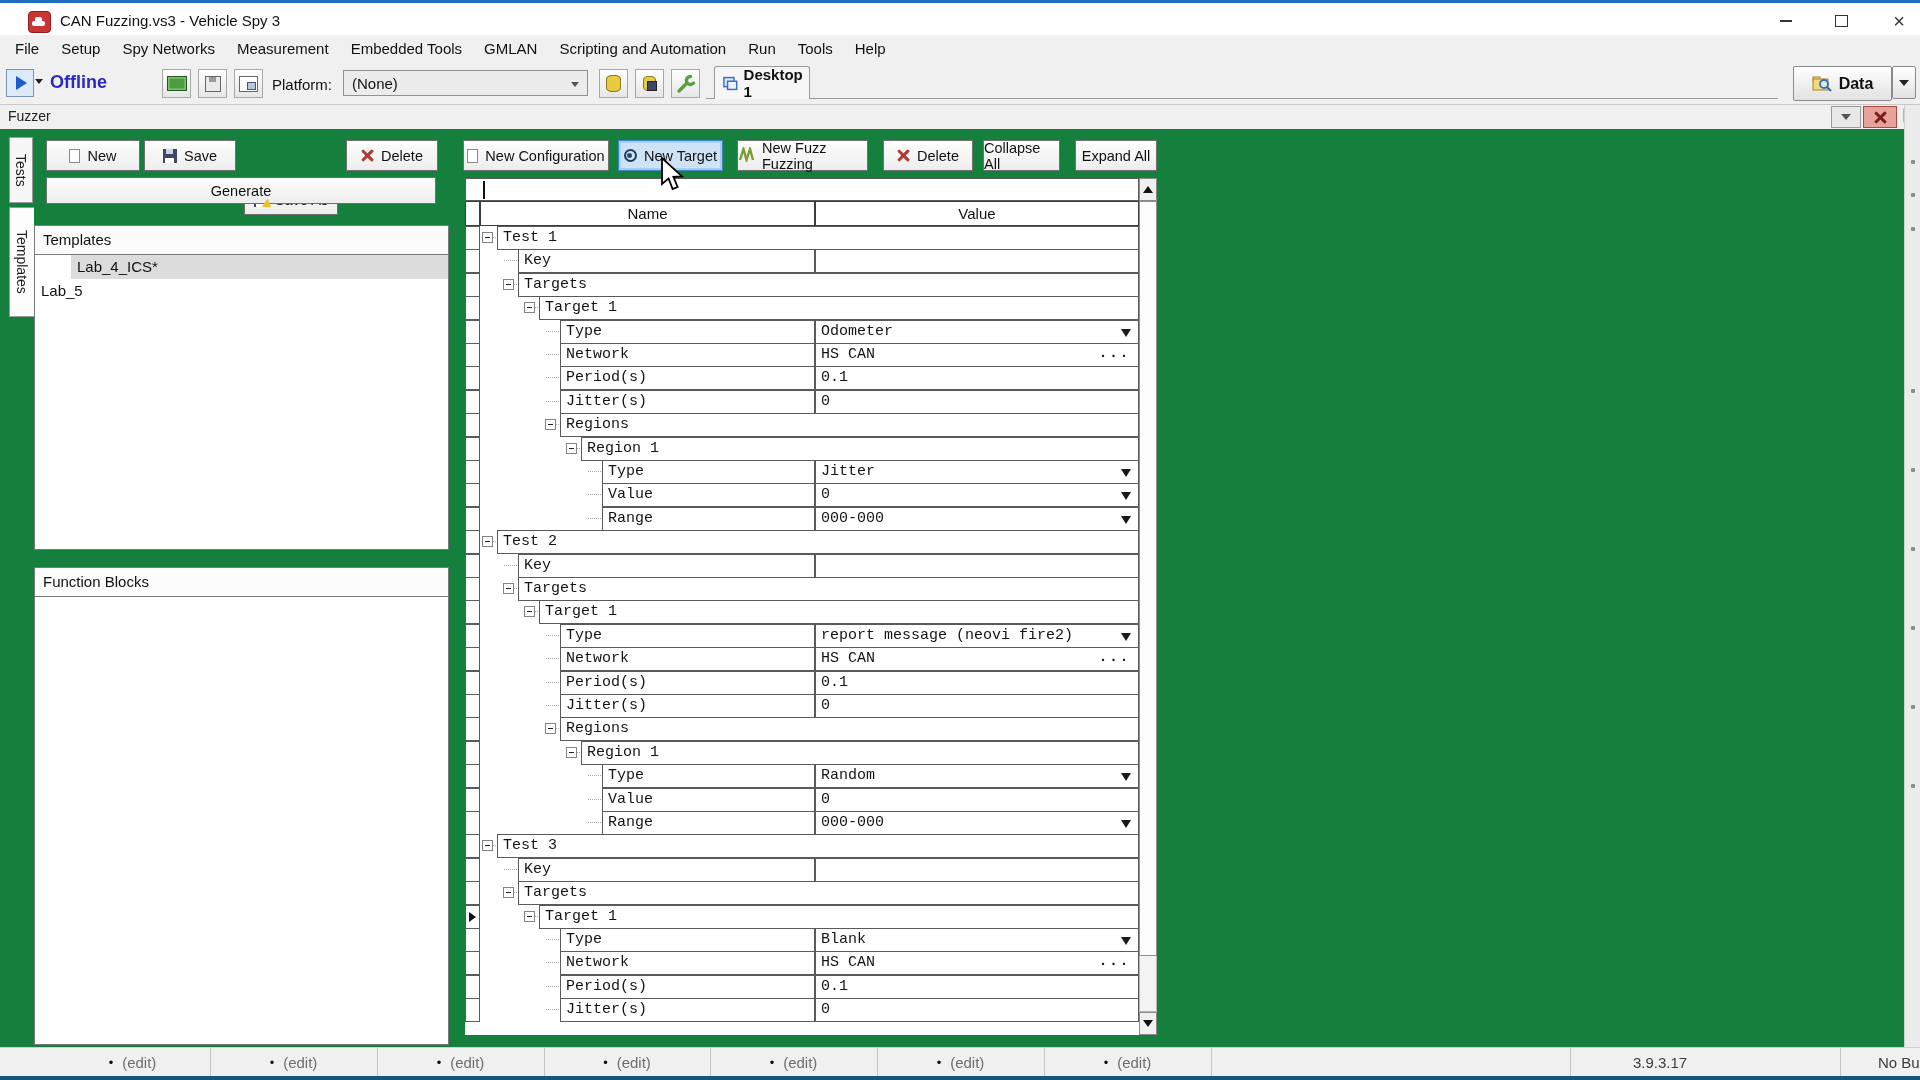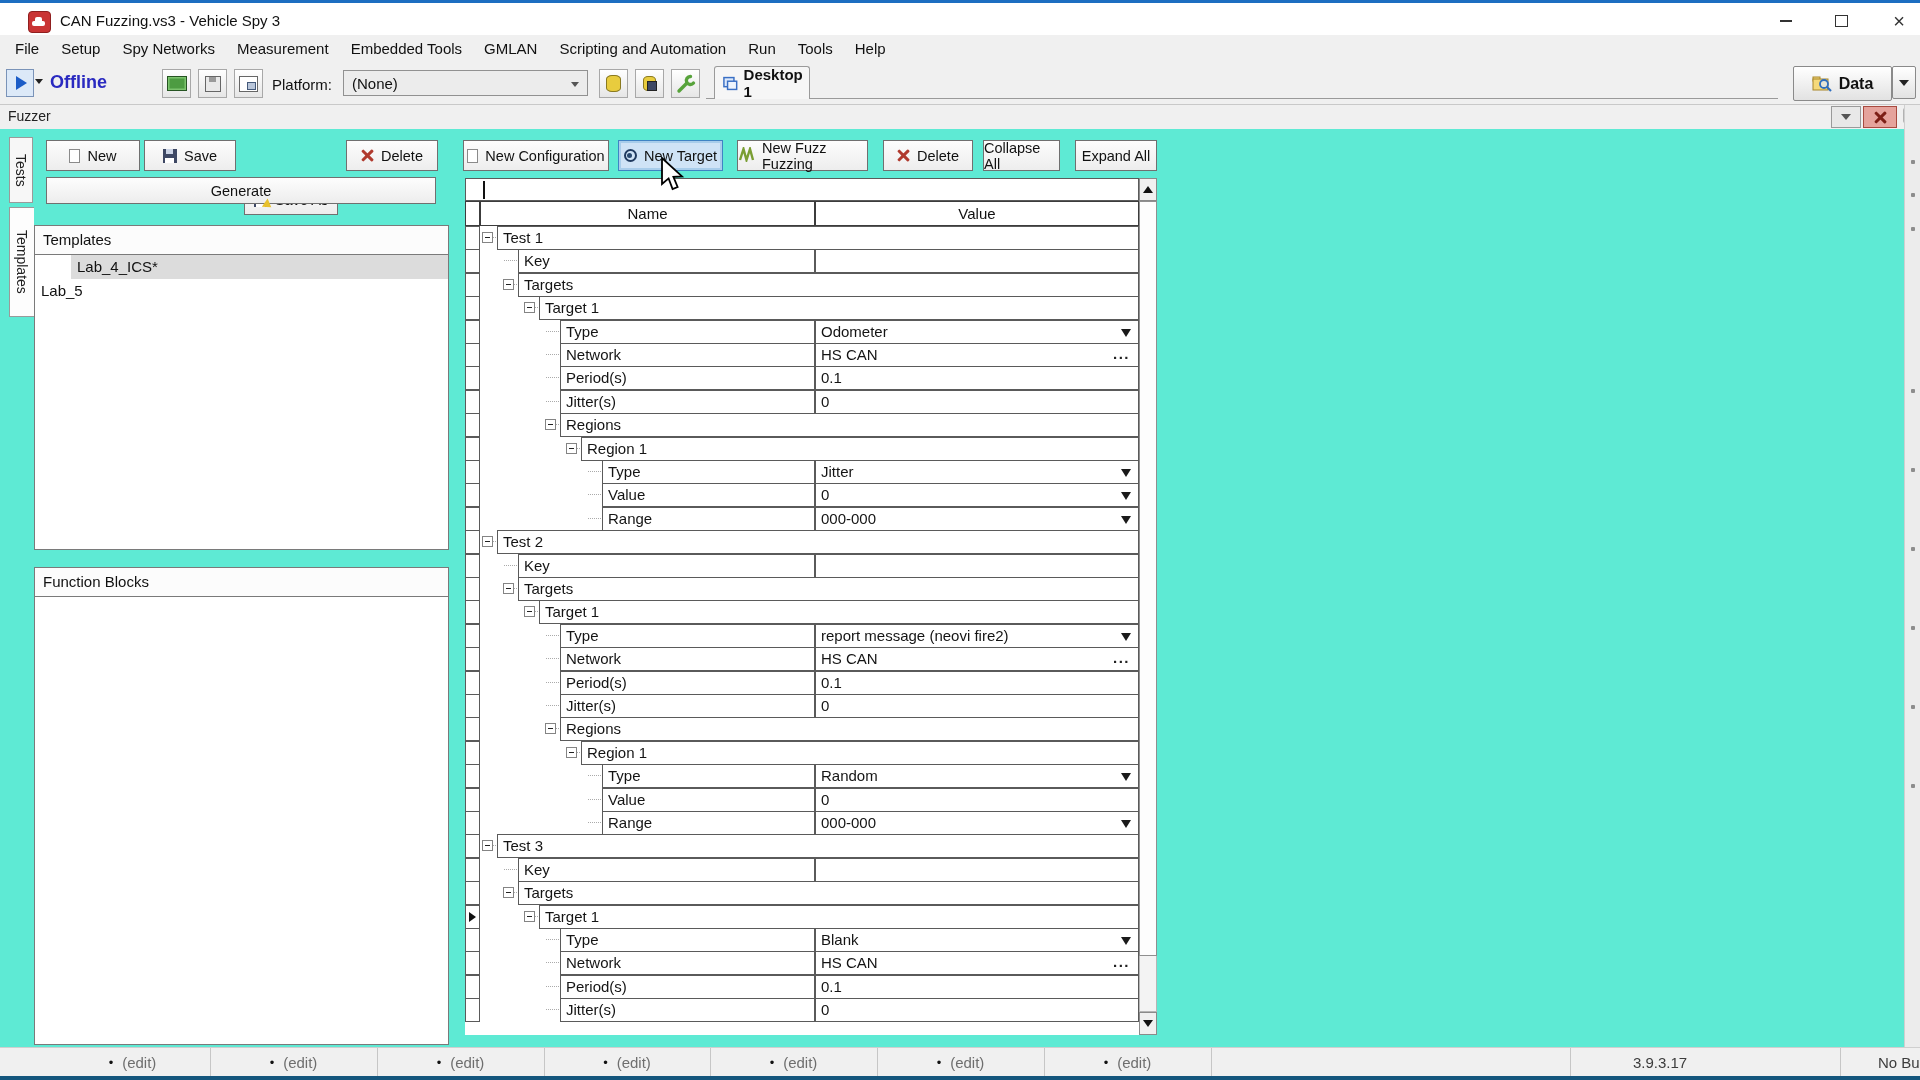--- a/index.html
+++ b/index.html
@@ -1,16 +1,16 @@
 <!DOCTYPE html>
 <html><head>
 <meta charset="utf-8">
 <style>
   html,body{margin:0;padding:0;background:#555;}
-  #root{position:relative;width:1920px;height:1080px;background:#5eead4;overflow:hidden;
+  #root{position:relative;width:1920px;height:1080px;background:#15803d;overflow:hidden;
         font-family:"Liberation Sans",sans-serif;color:#111;font-size:15px;}
 
   
   #titlebar{position:absolute;left:0;top:0;width:1920px;height:35px;background:#fff;border-top:3px solid #1d6ec1;box-sizing:border-box;}
   #appicon{position:absolute;left:28px;top:8px;width:21px;height:20px;background:#c93434;border:1px solid #8f1f1f;border-radius:4px;}
   #appicon .car{position:absolute;left:3px;top:9px;width:13px;height:5px;background:#fff;border-radius:2px;}
   #appicon .cab{position:absolute;left:6px;top:5px;width:7px;height:4px;background:#fff;border-radius:2px 2px 0 0;}
   #wintitle{position:absolute;left:60px;top:9px;font-size:15px;color:#111;}
   .winbtn{position:absolute;top:6px;width:34px;height:24px;display:flex;align-items:center;justify-content:center;color:#333;}
   #btn-min{left:1769px;} #btn-max{left:1824px;} #btn-close{left:1882px;font-size:20px;line-height:20px;}
@@ -88,21 +88,21 @@
   
   #table{position:absolute;left:465px;top:178px;width:692px;height:857px;background:#fff;}
   #strip{position:absolute;left:0;top:0;width:674px;height:23px;background:#fff;border:1px solid #5a5a5a;box-sizing:border-box;}
   #strip-caret{position:absolute;left:17px;top:2px;width:2px;height:18px;background:#111;}
   .sbtn{position:absolute;left:674px;width:18px;background:#f0f0f0;border:1px solid #8a8a8a;box-sizing:border-box;display:flex;align-items:center;justify-content:center;}
   .tri-up{width:0;height:0;border-bottom:7px solid #111;border-left:5px solid transparent;border-right:5px solid transparent;}
   .tri-down{width:0;height:0;border-top:7px solid #111;border-left:5px solid transparent;border-right:5px solid transparent;}
   #sb-track{position:absolute;left:674px;top:23px;width:18px;height:811px;background:#f3f3f3;border:1px solid #b5b5b5;box-sizing:border-box;}
   #sb-thumb{position:absolute;left:674px;top:23px;width:18px;height:755px;background:#fdfdfd;border:1px solid #8f8f8f;box-sizing:border-box;}
   .hcell{position:absolute;top:23px;height:25px;background:#fff;border:1px solid #3c3c3c;box-sizing:border-box;text-align:center;line-height:23px;font-size:15px;color:#111;}
-  #rows{position:absolute;left:0;top:48px;width:692px;height:809px;overflow:hidden;}
+  #rows{position:absolute;left:0;top:48px;width:692px;height:809px;overflow:hidden;font-family:Liberation Mono, monospace;}
   .rowwrap{position:absolute;left:0;width:692px;height:24px;}
   .gutter{position:absolute;left:0;top:0;width:15px;height:24px;background:#fff;border:1px solid #5a5a5a;box-sizing:border-box;}
   .gutter .ptr{position:absolute;left:3px;top:6px;width:0;height:0;border-left:7px solid #111;border-top:5px solid transparent;border-bottom:5px solid transparent;}
   .cell{position:absolute;top:0;height:24px;background:#fff;border:1px solid #5a5a5a;box-sizing:border-box;line-height:22px;font-size:15px;color:#141414;padding-left:5px;white-space:nowrap;overflow:hidden;}
   .expbox{position:absolute;top:6px;width:11px;height:11px;background:#fff;border:1px solid #848484;box-sizing:border-box;}
   .expbox .minus{position:absolute;left:2px;top:4px;width:5px;height:1px;background:#222;}
   .dot-h{position:absolute;top:11px;width:13px;border-top:1px dotted #aaa;}
   .vctl-dd{position:absolute;right:7px;top:8px;width:0;height:0;border-top:8px solid #1a1a1a;border-left:5.5px solid transparent;border-right:5.5px solid transparent;}
   .vctl-el{position:absolute;right:8px;top:-1px;font-weight:bold;letter-spacing:1.5px;color:#222;}
 

